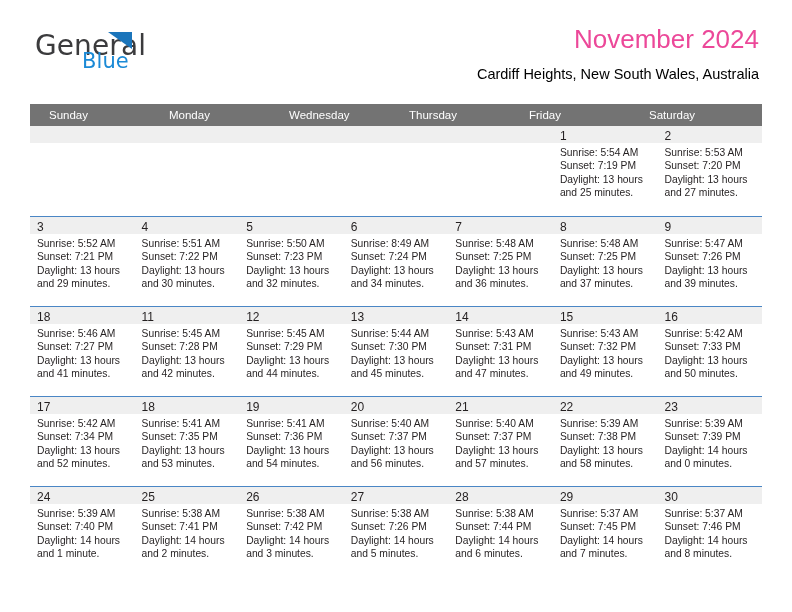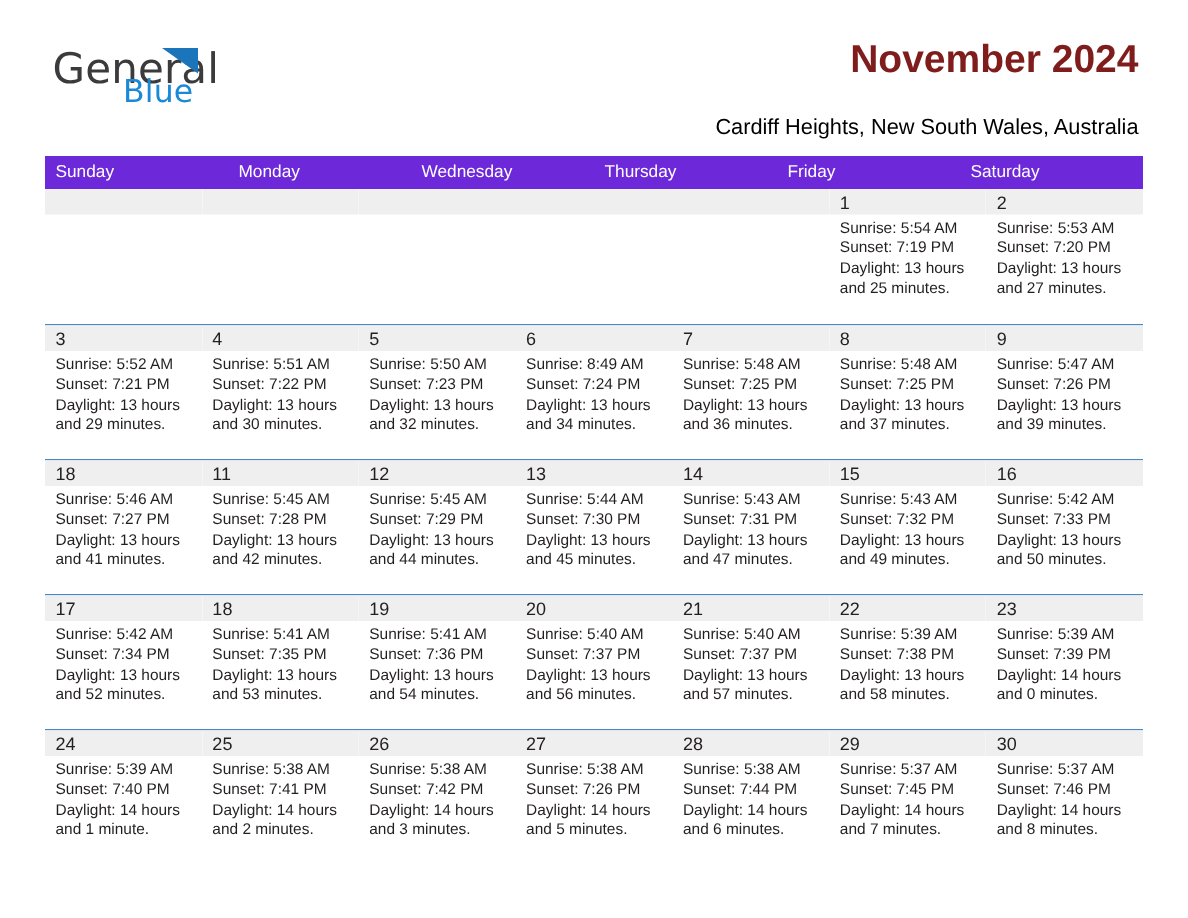--- a/index.html
+++ b/index.html
@@ -65,45 +65,46 @@
   }
 
   .title-block {
     position: absolute;
     right: 3px;
     top: 24px;
     text-align: right;
   }
   .cal-title {
     font-size: 26px;
-    font-weight: bold;
-    color: #7f1d1d;
+    font-weight: normal;
+    color: #ec4899;
     line-height: 30px;
     white-space: nowrap;
   }
   .cal-subtitle {
     font-size: 14.5px;
     color: #000000;
     line-height: 22px;
-    margin-top: 20px;
+    margin-top: 9px;
     white-space: nowrap;
   }
 
   
   .calendar {
     position: absolute;
     left: 30px;
     top: 104px;
     width: 732px;
   }
 
   .weekday-row {
     display: flex;
-    background: #6d28d9;
+    background: #737373;
     height: 22px;
+    padding-left: 12px;
   }
   .weekday {
     flex: 1 1 0;
     color: #ffffff;
     font-size: 11.5px;
     line-height: 22px;
     padding-left: 7px;
     box-sizing: border-box;
     white-space: nowrap;
   }

